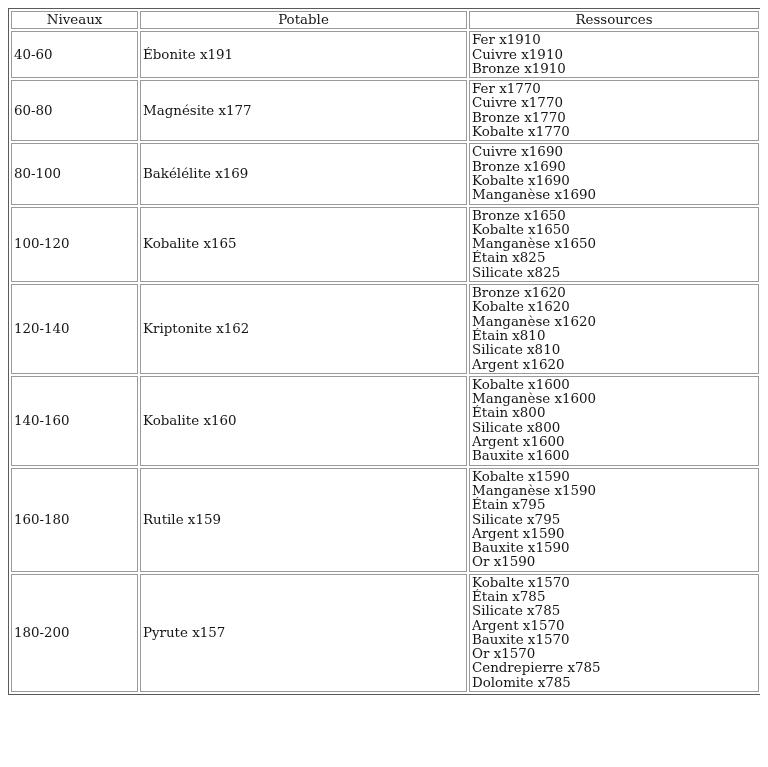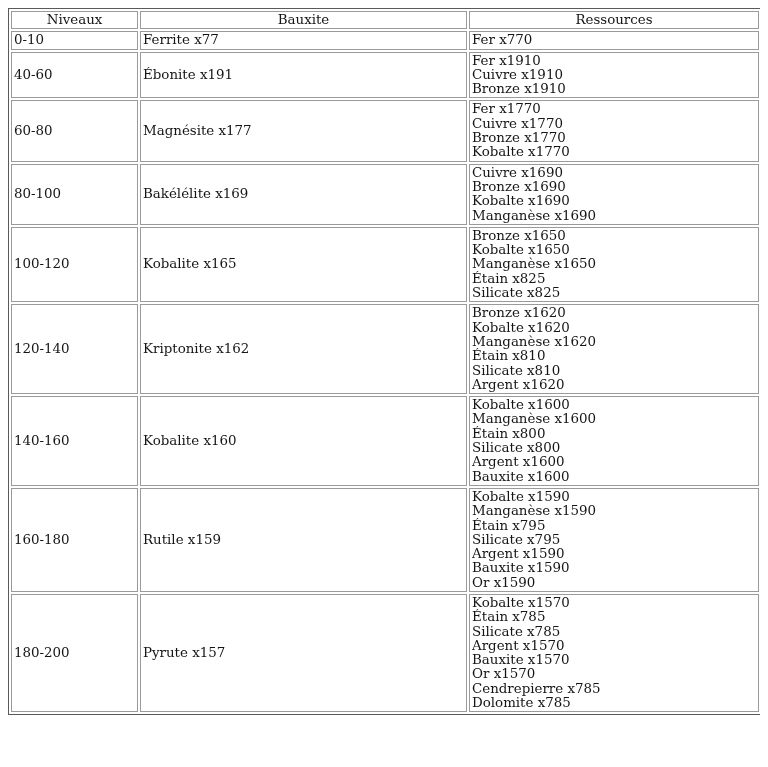--- a/index.html
+++ b/index.html
@@ -40,30 +40,25 @@
 
 <table class="data-table">
   <colgroup>
     <col class="col-levels">
     <col class="col-recipes">
     <col class="col-resources">
   </colgroup>
   <thead>
     <tr>
       <th>Niveaux</th>
-      <th>Bauxite</th>
+      <th>Potable</th>
       <th>Ressources</th>
     </tr>
   </thead>
   <tbody>
-      <tr>
-        <td>0-10</td>
-        <td>Ferrite x77</td>
-        <td>Fer x770</td>
-      </tr>
       <tr>
         <td>40-60</td>
         <td>Ébonite x191</td>
         <td>Fer x1910
 Cuivre x1910
 Bronze x1910</td>
       </tr>
       <tr>
         <td>60-80</td>
         <td>Magnésite x177</td>

